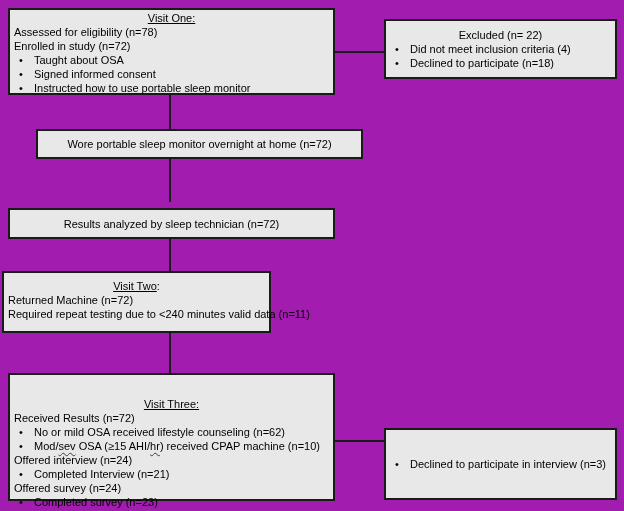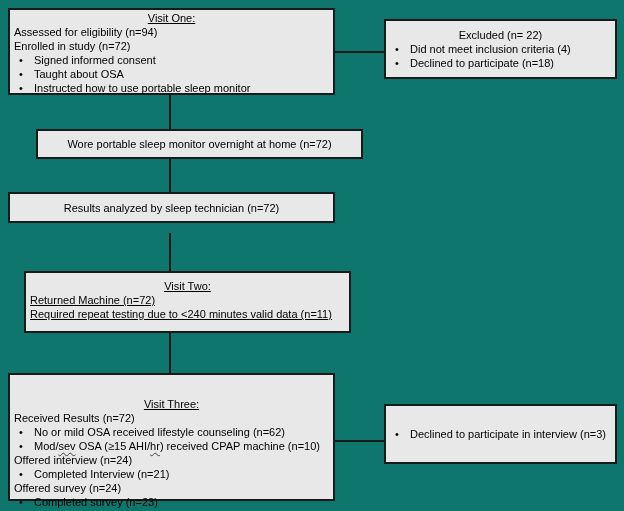--- a/index.html
+++ b/index.html
@@ -1,21 +1,21 @@
 <!DOCTYPE html>
 <html><head>
 <meta charset="utf-8">
 <style>
   * { box-sizing: border-box; }
   html, body { margin: 0; padding: 0; background: #ffffff; }
   .canvas {
     position: relative;
     width: 624px;
     height: 511px;
-    background: #0f766e;
+    background: #a21caf;
     font-family: "Liberation Sans", sans-serif;
     font-size: 11px;
     line-height: 14px;
     color: #000000;
   }
   .box {
     position: absolute;
     background: #e8e8e8;
     border: 2px solid #1a1a1a;
   }
@@ -36,24 +36,24 @@
     text-decoration: underline;
     text-decoration-style: wavy;
     text-decoration-color: #3c3c3c;
     text-decoration-thickness: 1px;
     text-underline-offset: 2px;
   }
   
   .box-visit-one   { left: 8px;   top: 8px;   width: 327px; height: 87px;  padding-top: 1px; }
   .box-excluded    { left: 384px; top: 19px;  width: 233px; height: 60px; }
   .box-monitor     { left: 8px;   top: 129px; width: 327px; height: 30px; margin-left: 28px; }
-  .box-results     { left: 8px;   top: 192px; width: 327px; height: 31px; }
-  .box-visit-two   { left: 24px;   top: 271px; width: 327px; height: 62px;  padding-top: 6px; text-decoration: underline; }
+  .box-results     { left: 8px;   top: 208px; width: 327px; height: 31px; }
+  .box-visit-two   { left: 2px;   top: 271px; width: 269px; height: 62px;  padding-top: 6px; }
   .box-visit-three { left: 8px;   top: 373px; width: 327px; height: 128px; padding-top: 22px; }
-  .box-declined    { left: 384px; top: 404px; width: 233px; height: 60px; }
+  .box-declined    { left: 384px; top: 428px; width: 233px; height: 72px; }
   .conn-v1 { left: 169px; top: 95px;  width: 2px;  height: 34px; }
   .conn-h1 { left: 335px; top: 51px;  width: 49px; height: 2px; }
   .conn-v2 { left: 169px; top: 159px; width: 2px;  height: 43px; }
   .conn-v3 { left: 169px; top: 233px; width: 2px;  height: 38px; }
   .conn-v4 { left: 169px; top: 333px; width: 2px;  height: 40px; }
   .conn-h2 { left: 335px; top: 440px; width: 49px; height: 2px; }
 </style>
 </head>
 <body>
 
@@ -61,24 +61,24 @@
 
   <div class="conn conn-v1"></div>
   <div class="conn conn-h1"></div>
   <div class="conn conn-v2"></div>
   <div class="conn conn-v3"></div>
   <div class="conn conn-v4"></div>
   <div class="conn conn-h2"></div>
 
   <div class="box box-visit-one">
     <div class="title"><span class="u">Visit One:</span><span></span></div>
-    <div class="line">Assessed for eligibility (n=94)</div>
+    <div class="line">Assessed for eligibility (n=78)</div>
     <div class="line">Enrolled in study (n=72)</div>
+    <div class="line bullet">Taught about OSA</div>
     <div class="line bullet">Signed informed consent</div>
-    <div class="line bullet">Taught about OSA</div>
     <div class="line bullet">Instructed how to use portable sleep monitor</div>
   </div>
 
   <div class="box box-excluded vcenter">
     <div class="title">Excluded (n= 22)</div>
     <div class="line bullet">Did not meet inclusion criteria (4)</div>
     <div class="line bullet">Declined to participate (n=18)</div>
   </div>
 
   <div class="box box-monitor hcenter">

